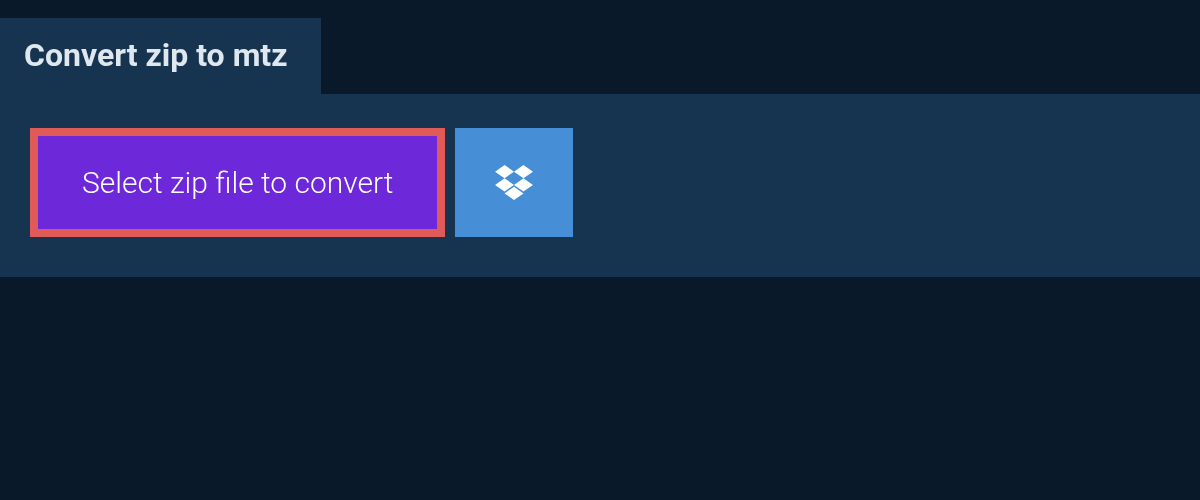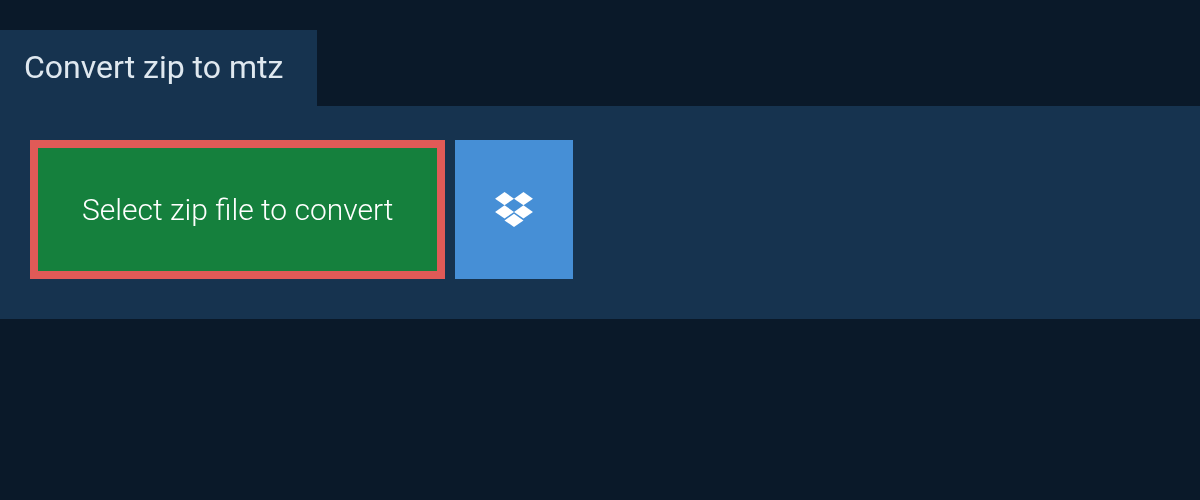--- a/index.html
+++ b/index.html
@@ -12,42 +12,42 @@
       height: 500px;
       background: #0a1929;
       font-family: -apple-system, BlinkMacSystemFont, "Segoe UI", Roboto, sans-serif;
       overflow: hidden;
     }
     .tab-header {
       display: inline-block;
       background: #16334f;
       color: #dfe8ef;
       font-size: 32px;
-      font-weight: 400;
+      font-weight: 700;
       padding: 18px 34px 20px 24px;
       margin-left: 0;
-      margin-top: 30px;
+      margin-top: 18px;
     }
     .content-panel {
       background: #16334f;
       padding: 34px 30px 40px 30px;
       width: 100%;
     }
     .button-row {
       display: flex;
       gap: 10px;
       align-items: stretch;
     }
     .select-button {
-      background: #15803d;
+      background: #6d28d9;
       border: 8px solid #e05a57;
       color: #ffffff;
       font-size: 30px;
       font-weight: 300;
-      padding: 44px 44px;
+      padding: 29px 44px;
       cursor: pointer;
       font-family: inherit;
       display: inline-flex;
       align-items: center;
       justify-content: center;
     }
     .dropbox-button {
       background: #468fd6;
       border: none;
       width: 118px;

